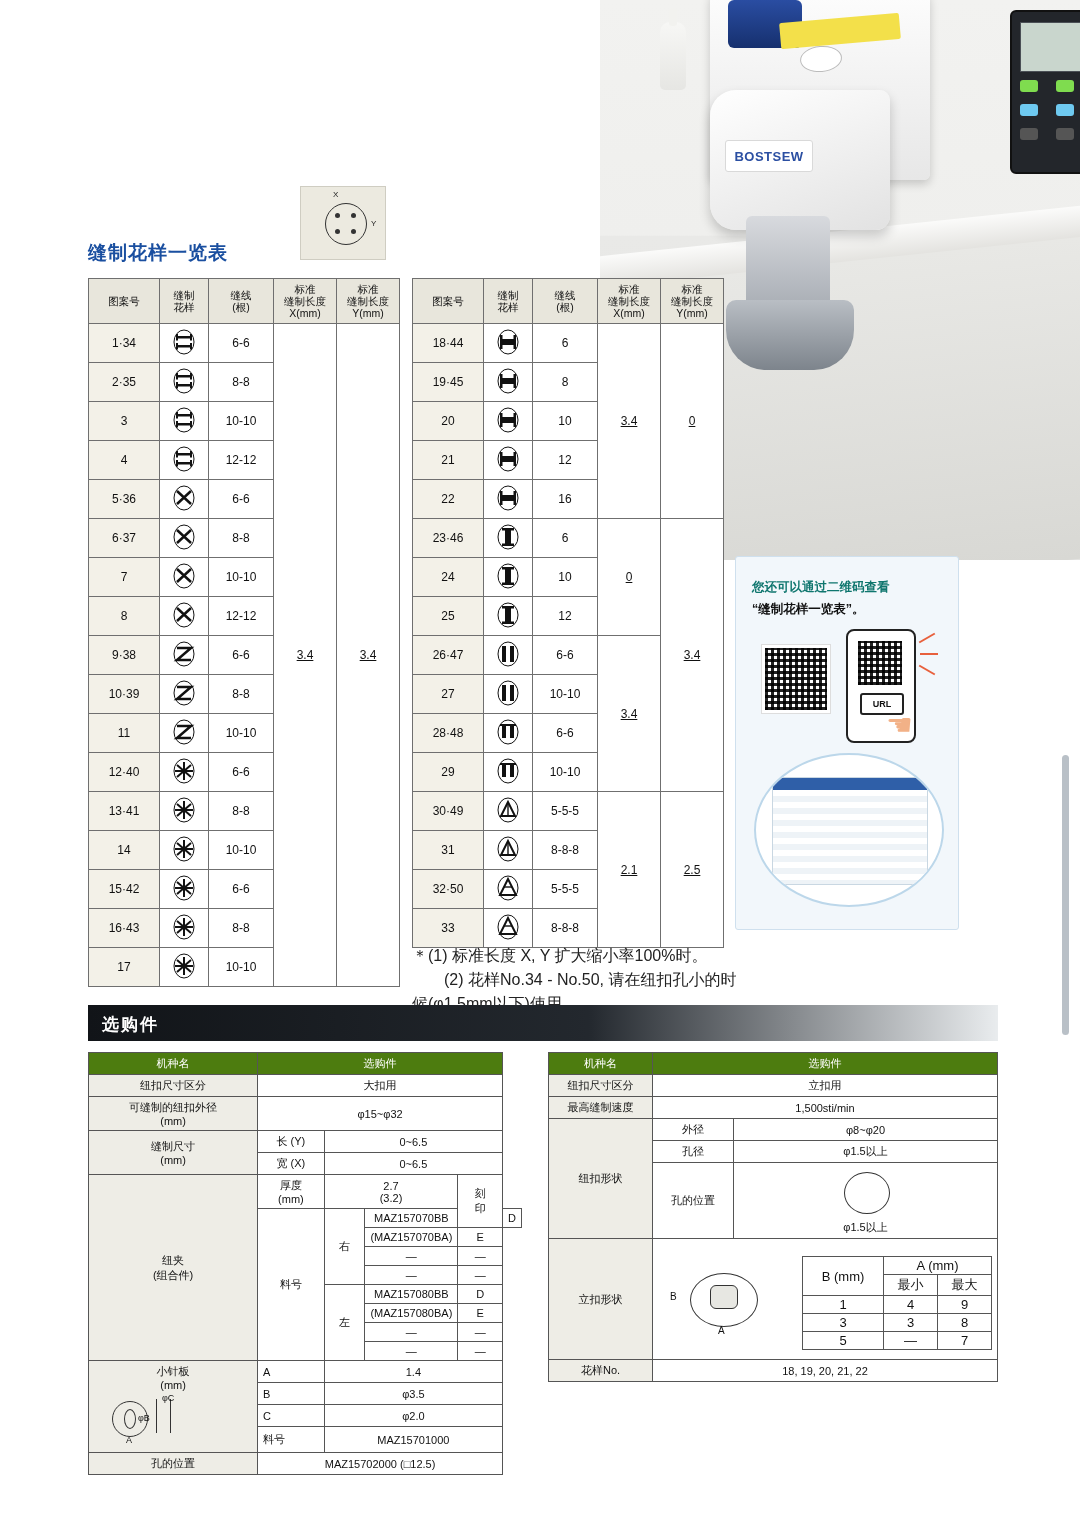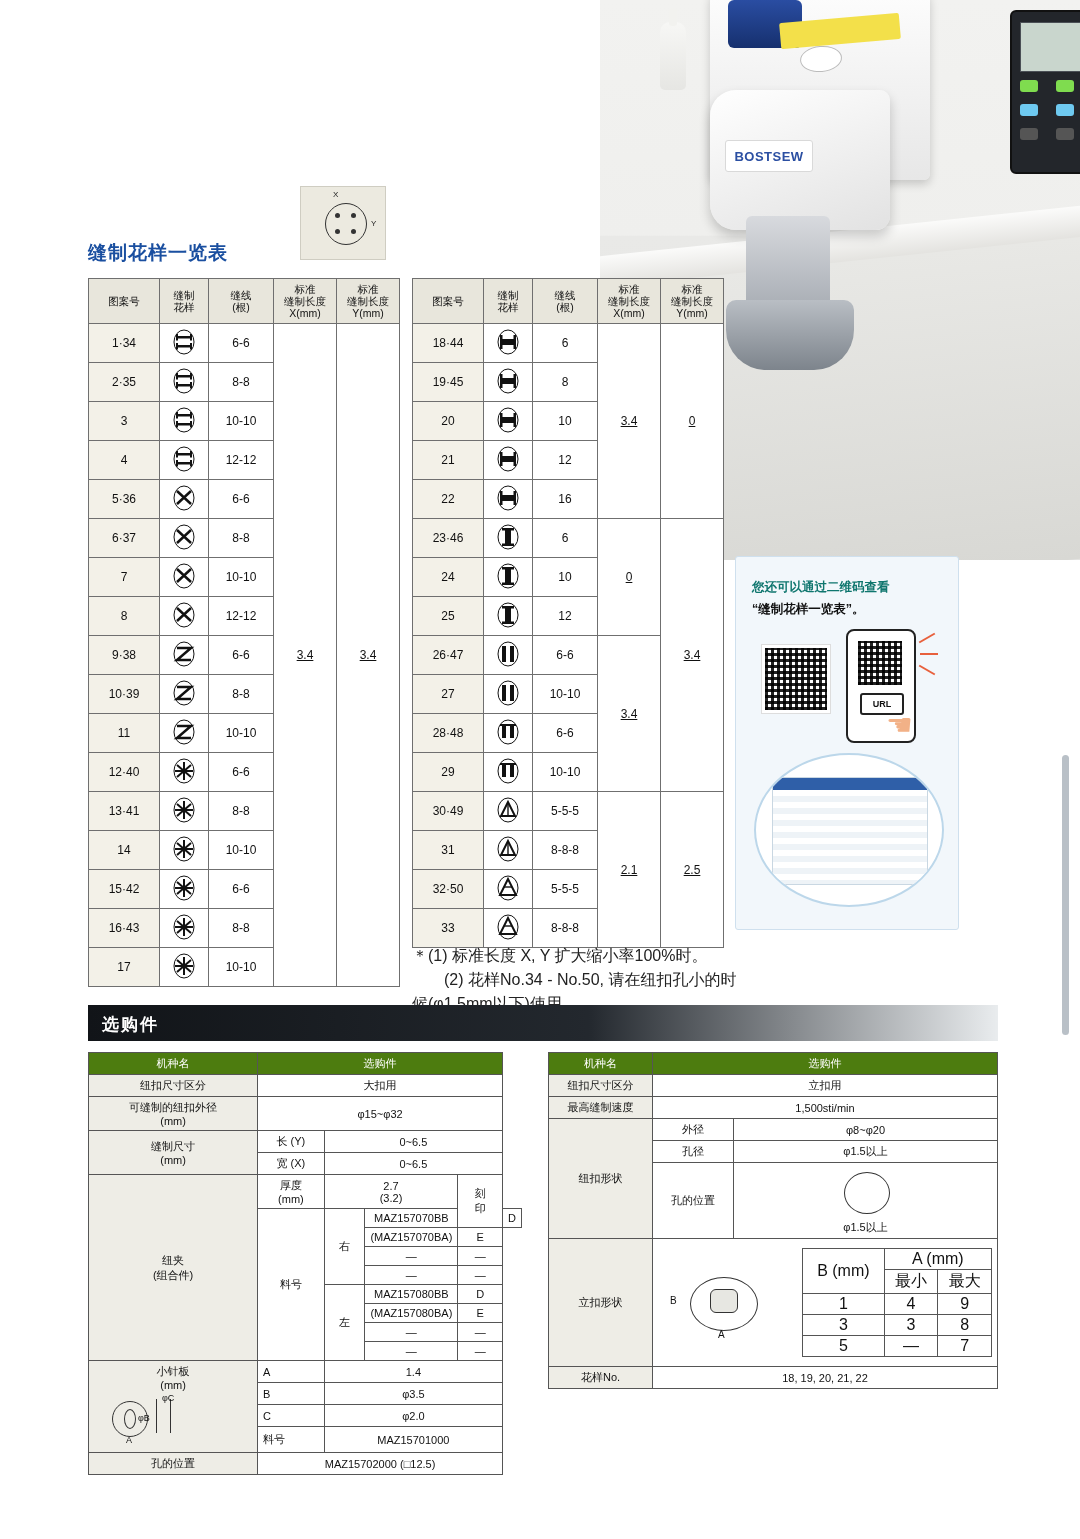--- a/index.html
+++ b/index.html
@@ -195,21 +195,21 @@
   table.opt th{background:#4d7c0f;color:#fff;font-weight:normal;}
   td.lh{background:#eeede6;text-align:left;padding-left:6px;}
   #opt-left{left:88px;top:1052px;width:434px;}
   #opt-right{left:548px;top:1052px;width:450px;}
 
   .mini-diagram{height:54px;position:relative;}
   .mini-diagram .circ{
     position:absolute;left:50%;top:6px;margin-left:-22px;width:44px;height:40px;
     border:1px solid #333;border-radius:50%;
   }
-  table.inner{border-collapse:collapse;width:100%;font-size:16px;}
+  table.inner{border-collapse:collapse;width:100%;font-size:13px;margin-top:8px;}
   table.inner td,table.inner th{border:1px solid #555;padding:1px 3px;text-align:center;}
   .needle-plate-dia{position:relative;height:58px;}
   .needle-plate-dia .e1{position:absolute;left:18px;top:10px;width:34px;height:34px;border:1px solid #333;border-radius:50%;}
   .needle-plate-dia .e2{position:absolute;left:30px;top:18px;width:10px;height:18px;border:1px solid #333;border-radius:50%;}
   .needle-plate-dia .v{position:absolute;left:62px;top:8px;width:1px;height:34px;background:#333;}
   .needle-plate-dia .v2{position:absolute;left:76px;top:8px;width:1px;height:34px;background:#333;}
 </style>
 </head>
 <body>
 

